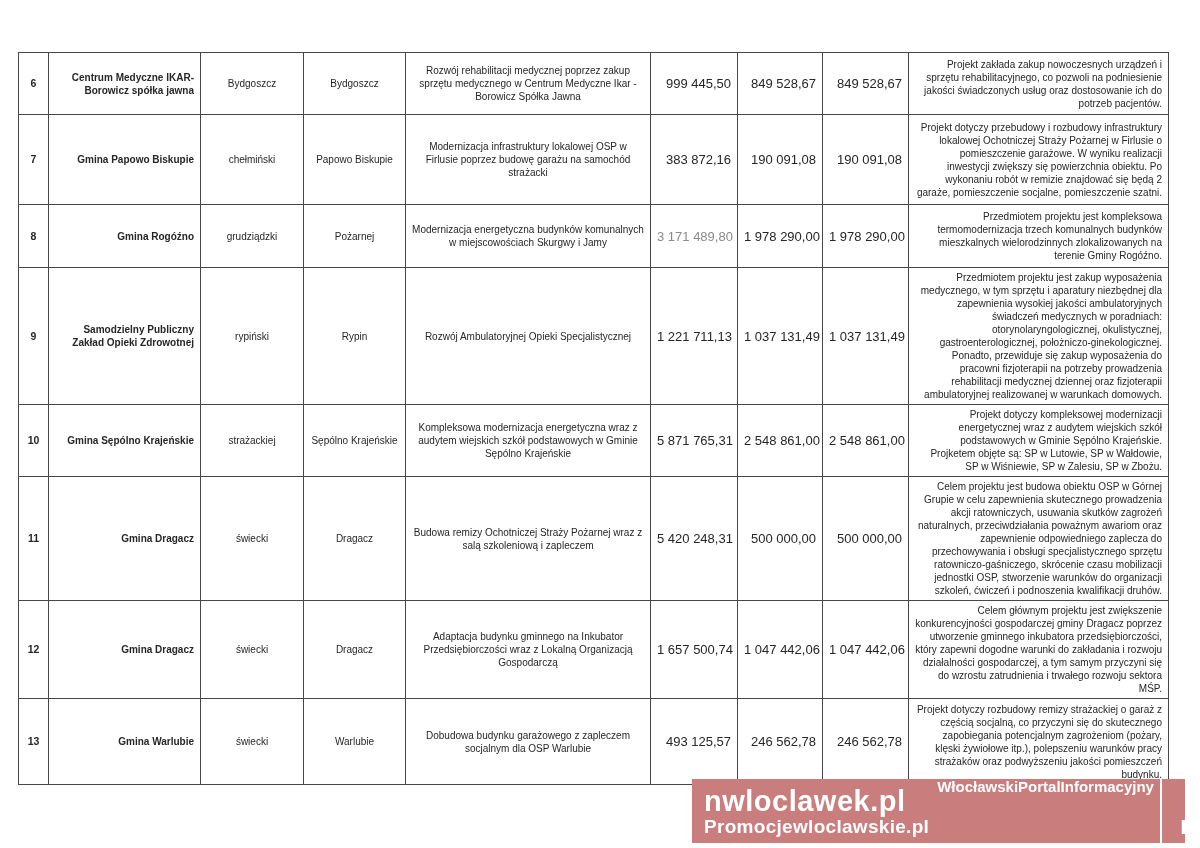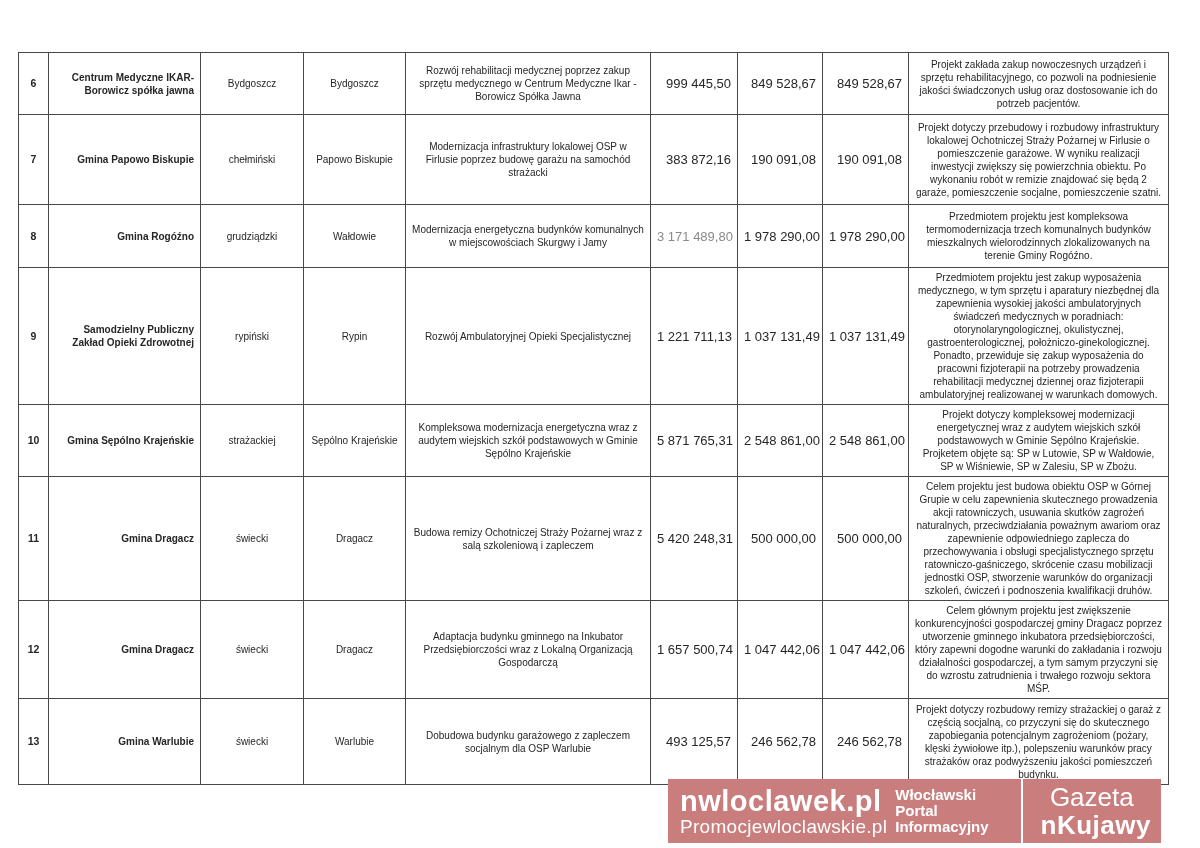--- a/index.html
+++ b/index.html
@@ -22,49 +22,49 @@
     vertical-align:middle;
     overflow:hidden;
     word-wrap:break-word;
   }
   td.c-no{text-align:center;font-weight:bold;font-size:10.5px;}
   td.c-name{text-align:right;font-weight:bold;}
   td.c-district,td.c-town{text-align:center;}
   td.c-project{text-align:center;}
   td.c-amount{text-align:right;padding-right:10px;font-size:13px;white-space:nowrap;}
   td.c-amount.muted{color:#8a8a8a;}
-  td.c-desc{text-align:center;padding:4px 7px;}
+  td.c-desc{text-align:right;padding:4px 7px;}
 
   
   table.projects tbody tr:nth-child(1){height:62px;}
   table.projects tbody tr:nth-child(2){height:90px;}
   table.projects tbody tr:nth-child(3){height:63px;}
   table.projects tbody tr:nth-child(4){height:130px;}
   table.projects tbody tr:nth-child(5){height:71px;}
   table.projects tbody tr:nth-child(6){height:120px;}
   table.projects tbody tr:nth-child(7){height:82px;}
   table.projects tbody tr:nth-child(8){height:86px;}
 
   
   .footer-banner{
-    position:absolute;left:668px;top:779px;width:493px;height:64px;
+    position:absolute;left:692px;top:779px;width:493px;height:64px;
     display:flex;align-items:stretch;color:#ffffff;
   }
   .banner-left{
     display:flex;flex-direction:column;justify-content:center;
     padding:0 6px 0 12px;white-space:nowrap;
   }
   .site1{
     font-size:29px;font-weight:bold;letter-spacing:0.5px;line-height:30px;
   }
   .site2{
-    font-size:19px;font-weight:normal;letter-spacing:0.3px;line-height:21px;
+    font-size:19px;font-weight:bold;letter-spacing:0.3px;line-height:21px;
   }
   .banner-mid{
-    display:flex;flex-direction:column;justify-content:center;
+    display:flex;flex-direction:row;justify-content:flex-start;
     font-size:15px;font-weight:bold;line-height:16px;flex:1;
     padding-left:2px;white-space:nowrap;
   }
   .banner-divider{
     width:2px;background:#ffffff;margin:0 0 0 6px;flex:0 0 auto;
   }
   .banner-right{
     display:flex;flex-direction:column;justify-content:center;align-items:center;
     padding:13px 10px;white-space:nowrap;
   }
@@ -108,21 +108,21 @@
       <td class="c-project">Modernizacja infrastruktury lokalowej OSP w Firlusie poprzez budowę garażu na samochód strażacki</td>
       <td class="c-amount">383 872,16</td>
       <td class="c-amount">190 091,08</td>
       <td class="c-amount">190 091,08</td>
       <td class="c-desc">Projekt dotyczy przebudowy i rozbudowy infrastruktury lokalowej Ochotniczej Straży Pożarnej w Firlusie o pomieszczenie garażowe. W wyniku realizacji inwestycji zwiększy się powierzchnia obiektu. Po wykonaniu robót w remizie znajdować się będą 2 garaże, pomieszczenie socjalne, pomieszczenie szatni.</td>
     </tr>
         <tr>
       <td class="c-no">8</td>
       <td class="c-name">Gmina Rogóźno</td>
       <td class="c-district">grudziądzki</td>
-      <td class="c-town">Wałdowie</td>
+      <td class="c-town">Pożarnej</td>
       <td class="c-project">Modernizacja energetyczna budynków komunalnych w miejscowościach Skurgwy i Jamy</td>
       <td class="c-amount muted">3 171 489,80</td>
       <td class="c-amount">1 978 290,00</td>
       <td class="c-amount">1 978 290,00</td>
       <td class="c-desc">Przedmiotem projektu jest kompleksowa termomodernizacja trzech komunalnych budynków mieszkalnych wielorodzinnych zlokalizowanych na terenie Gminy Rogóźno.</td>
     </tr>
         <tr>
       <td class="c-no">9</td>
       <td class="c-name">Samodzielny Publiczny Zakład Opieki Zdrowotnej</td>
       <td class="c-district">rypiński</td>

